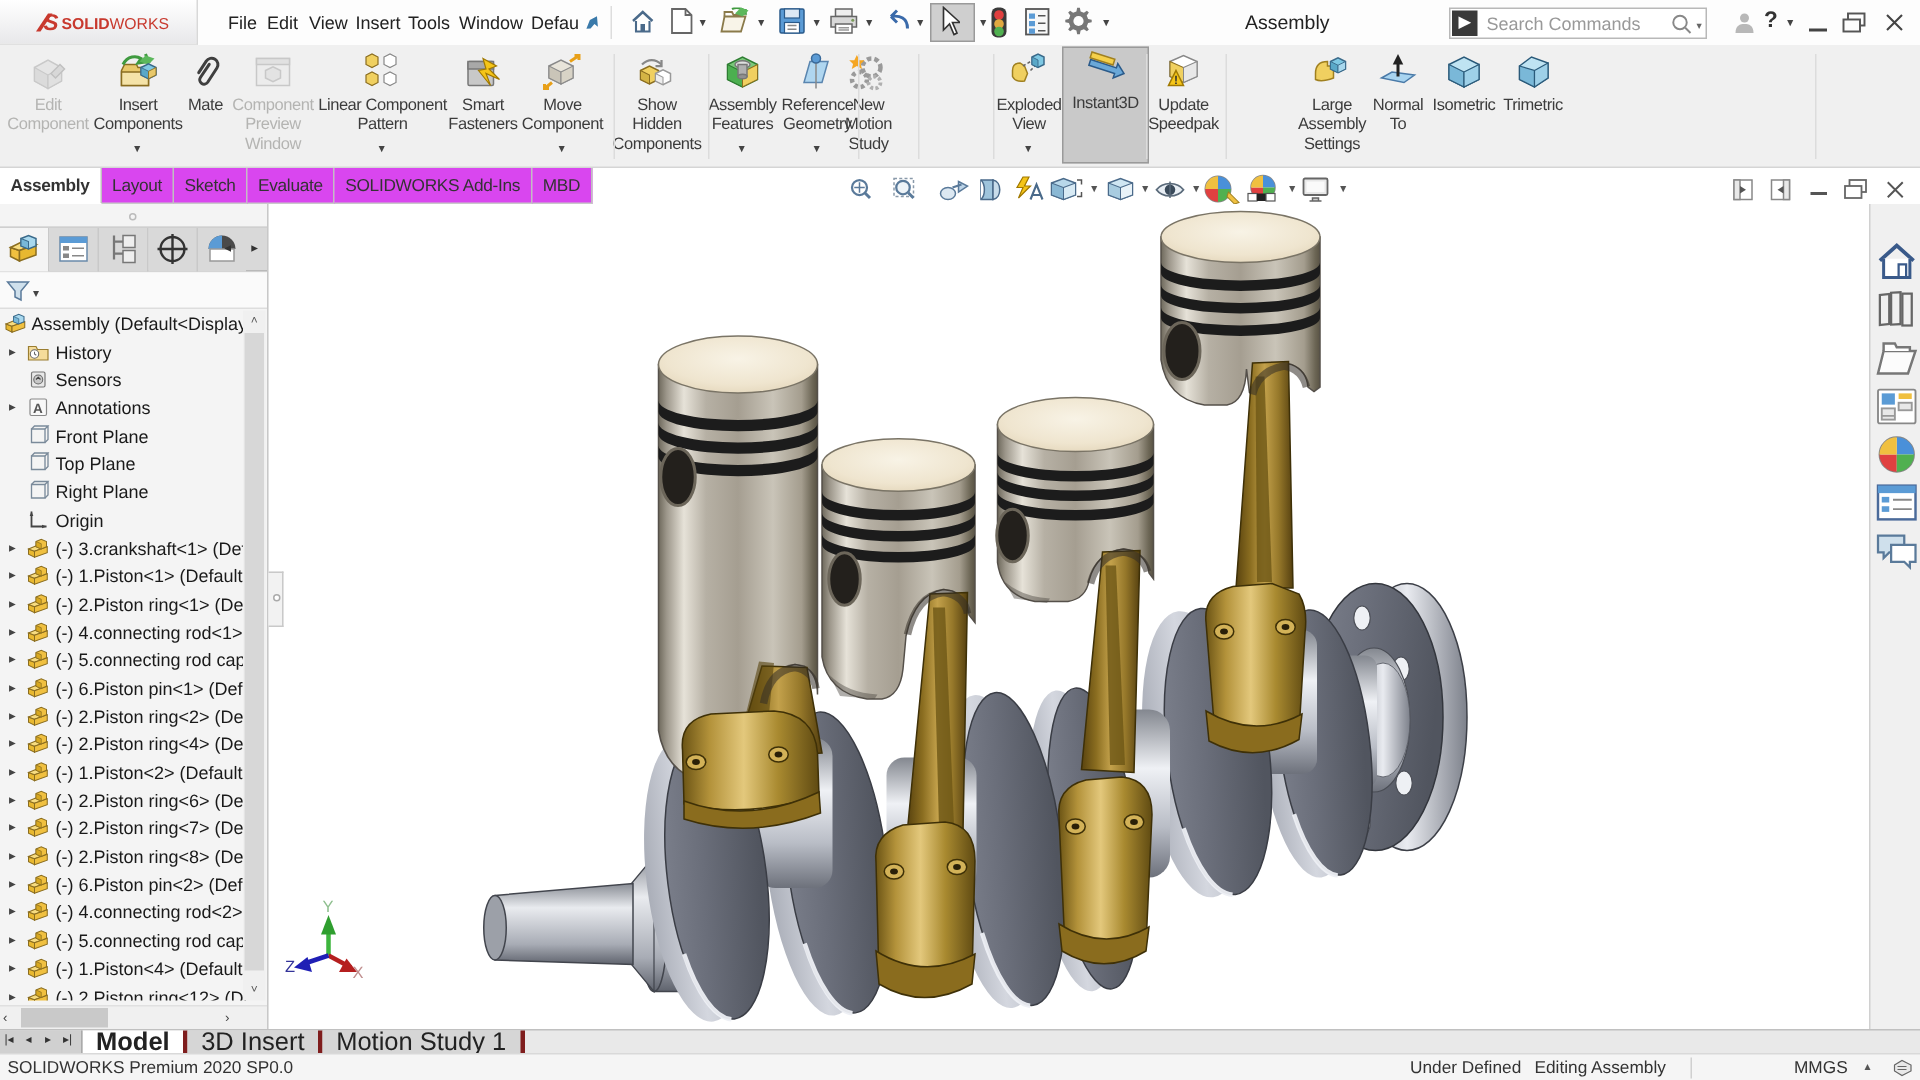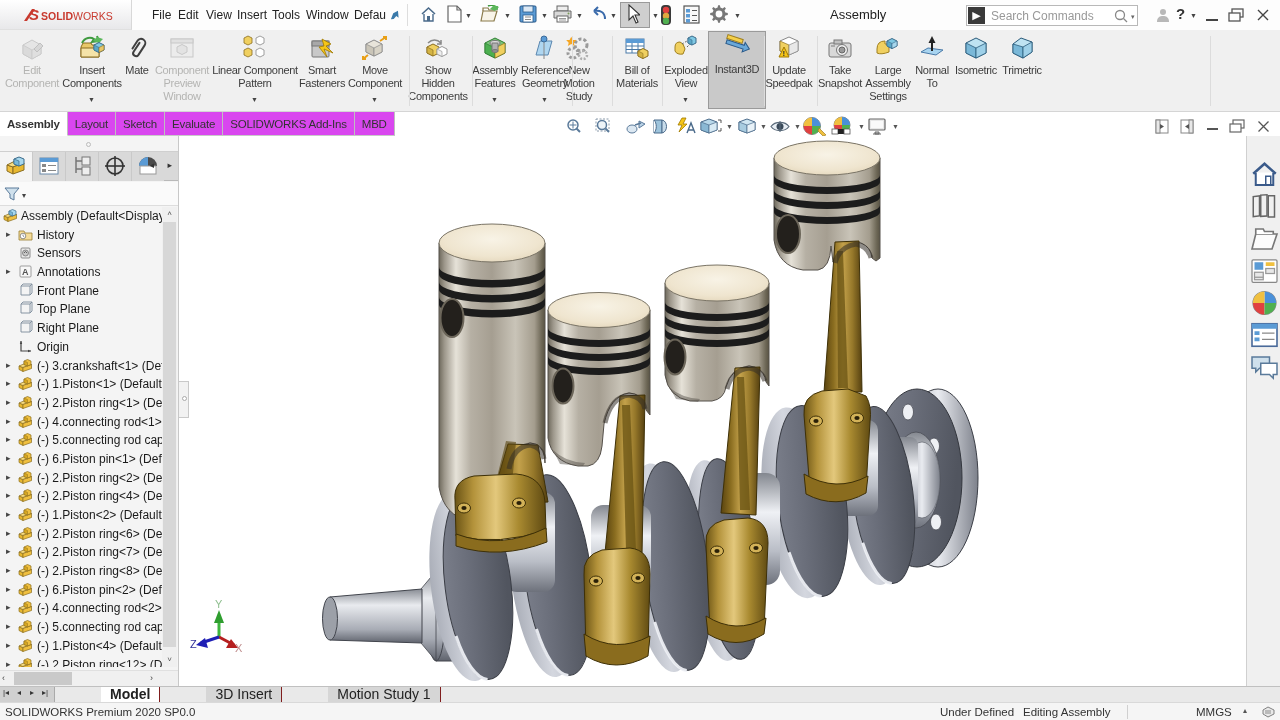--- a/index.html
+++ b/index.html
@@ -43,21 +43,21 @@
 #lp-vscroll { position:absolute; right:1px; top:71px; width:15px; height:460px; background:#f0f0f0; }
 #lp-hscroll { position:absolute; left:0; bottom:0px; width:178px; height:16px; background:#f0f0f0; border-top:1px solid #e0e0e0;}
 
 
 #viewport { position:absolute; left:180px; top:136px; width:1066px; height:550px; background:#fff; }
 #rightbar { position:absolute; left:1246px; top:136px; width:34px; height:550px; background:#f0f0f0; border-left:1px solid #d0d0d0;}
 .rbicon { position:absolute; left:2px; width:31px; height:30px; }
 
 
 #bottomtabs { position:absolute; left:0; top:686px; width:1280px; height:16px; background:#e9e9e9; border-top:1px solid #c0c0c0;}
-.btab { float:left; height:16px; line-height:15px; font-size:14px; padding:0 9px; background:#d6d6d6; border-right:1px solid #7f1d1d; color:#222;margin-left:46px;}
+.btab { float:left; height:16px; line-height:15px; font-size:17px; padding:0 9px; background:#d6d6d6; border-right:3px solid #7f1d1d; color:#222;}
 .btab.active { background:#fff; font-weight:bold; }
 #statusbar { position:absolute; left:0; top:702px; width:1280px; height:18px; background:#f5f5f5; border-top:1px solid #d9d9d9; font-size:11.5px; color:#333; }
 </style></head>
 <body>
 <div id="app">
 
 <div id="titlebar">
   <div id="logo"></div>
   <svg class="abs" style="left:20px;top:4px" width="105" height="22" viewBox="0 0 210 44">
     <g fill="#c8392e">
@@ -242,54 +242,37 @@
           <path d="M8 6 L20 6 L16 20 L4 20 Z" fill="#a8d4f0" stroke="#4a7aa8" opacity="0.9"></path>
           <line x1="12" y1="2" x2="12" y2="24" stroke="#888" stroke-width="1"></line>
           <circle cx="12" cy="4" r="3" fill="#5b9bd5" stroke="#3a6a9a"></circle>
         </svg>Reference<br>Geometry<div style="position:absolute;left:50%;margin-left:-4px;bottom:3px;font-size:7px;color:#444">▼</div></div>
 <div class="rbtn" style="left:552px;width:54px;"><svg class="ric" viewBox="0 0 26 26">
           <circle cx="15" cy="10" r="6" fill="none" stroke="#9a9a9a" stroke-width="3" stroke-dasharray="3 2"></circle>
           <circle cx="7" cy="18" r="5" fill="none" stroke="#9a9a9a" stroke-width="3" stroke-dasharray="2.5 2"></circle>
           <circle cx="17" cy="20" r="4" fill="none" stroke="#b0b0b0" stroke-width="2.5" stroke-dasharray="2 1.5"></circle>
           <path d="M5 2 L7 6 L11 6 L8 9 L9 13 L5 10.5 L1 13 L2 9 L-1 6 L3 6 Z" fill="#f5a623" transform="translate(1,0) scale(0.85)"></path>
         </svg>New<br>Motion<br>Study</div>
-<div class="rbtn" style="left:608px;width:58px;"><svg class="ric" viewBox="0 0 26 26">
-          <rect x="2" y="4" width="18" height="14" fill="#fff" stroke="#4a7aa8"></rect>
-          <rect x="2" y="4" width="18" height="4" fill="#5b9bd5"></rect>
-          <line x1="8" y1="8" x2="8" y2="18" stroke="#4a7aa8"></line>
-          <line x1="14" y1="8" x2="14" y2="18" stroke="#4a7aa8"></line>
-          <line x1="2" y1="11" x2="20" y2="11" stroke="#4a7aa8"></line>
-          <line x1="2" y1="14.5" x2="20" y2="14.5" stroke="#4a7aa8"></line>
-          <path d="M14 16 L19 13.5 L24 16 L24 21 L19 23.5 L14 21 Z" fill="#f0d060" stroke="#8a6d20"></path>
-          <path d="M14 16 L19 18.5 L19 23.5 L14 21 Z" fill="#d4b444" stroke="#8a6d20" stroke-width="0.6"></path>
-        </svg>Bill of<br>Materials</div>
 <div class="rbtn" style="left:659px;width:54px;"><svg class="ric" viewBox="0 0 26 26">
           <path d="M2 12 Q2 7 7 7 L10 9 L12 14 L10 19 Q4 20 2 16 Z" fill="#f0d060" stroke="#a08020"></path>
           <path d="M9 9 L14 6 M14 12 L17 9" stroke="#666" stroke-width="1" stroke-dasharray="2 1.5"></path>
           <path d="M15 3 L19 1 L23 3 L23 8 L19 10 L15 8 Z" fill="#7ec8e3" stroke="#3a6a8a"></path>
           <path d="M15 3 L19 5 L19 10 L15 8 Z" fill="#5aa8c8" stroke="#3a6a8a" stroke-width="0.6"></path>
         </svg>Exploded<br>View<div style="position:absolute;left:50%;margin-left:-4px;bottom:3px;font-size:7px;color:#444">▼</div></div>
 <div class="rbtn" style="left:708px;width:58px;background:#c9c9c9;border:1px solid #9a9a9a;height:78px;top:1px;"><svg class="ric" viewBox="0 0 26 26">
           <path d="M2 9 L20 9 L20 6 L26 11 L20 16 L20 13 L2 13 Z" fill="#6aa8d8" stroke="#2a5a8a" transform="rotate(18 13 11)"></path>
           <rect x="3" y="3" width="16" height="4" fill="#f5d04a" stroke="#a08020" transform="rotate(18 11 5)"></rect>
         </svg>Instant3D</div>
 <div class="rbtn" style="left:762px;width:54px;"><svg class="ric" viewBox="0 0 26 26">
           <path d="M4 6 L13 2 L22 6 L22 16 L13 20 L4 16 Z" fill="#fff" stroke="#888"></path>
           <path d="M4 6 L13 10 L13 20 L4 16 Z" fill="#f0d060" stroke="#8a6d20" stroke-width="0.7"></path>
           <path d="M13 10 L22 6 L22 16 L13 20 Z" fill="#e8e8e8" stroke="#888" stroke-width="0.7"></path>
           <path d="M8 12 L13 22 L3 22 Z" fill="#f5c518" stroke="#a07800"></path>
           <text x="6.6" y="21" font-size="8" font-weight="bold" fill="#333">!</text>
         </svg>Update<br>Speedpak</div>
-<div class="rbtn" style="left:813px;width:54px;"><svg class="ric" viewBox="0 0 26 26">
-          <rect x="2" y="8" width="22" height="14" rx="2" fill="#d8d8d8" stroke="#777"></rect>
-          <rect x="7" y="5" width="8" height="4" fill="#c0c0c0" stroke="#777"></rect>
-          <circle cx="15" cy="15" r="5.5" fill="#eee" stroke="#777"></circle>
-          <circle cx="15" cy="15" r="3" fill="#999" stroke="#666"></circle>
-          <rect x="4" y="10" width="4" height="2" fill="#aaa"></rect>
-        </svg>Take<br>Snapshot</div>
 <div class="rbtn" style="left:861px;width:54px;"><svg class="ric" viewBox="0 0 26 26">
           <path d="M2 14 Q2 6 10 6 L10 9 L14 9 L14 17 Q6 20 2 18 Z" fill="#f0d060" stroke="#a08020"></path>
           <path d="M12 6 L17 3.5 L22 6 L22 11 L17 13.5 L12 11 Z" fill="#7ec8e3" stroke="#3a6a8a"></path>
           <path d="M12 6 L17 8.5 L17 13.5 L12 11 Z" fill="#5aa8c8" stroke="#3a6a8a" stroke-width="0.6"></path>
           <path d="M17 8.5 L22 6 L22 11 L17 13.5 Z" fill="#a8d8ee" stroke="#3a6a8a" stroke-width="0.6"></path>
         </svg>Large<br>Assembly<br>Settings</div>
 <div class="rbtn" style="left:947px;width:58px;"><svg class="ric" viewBox="0 0 26 26">
           <path d="M3 8 L13 3 L23 8 L23 18 L13 23 L3 18 Z" fill="#bfe3f2" stroke="#2a5a7a"></path>
           <path d="M3 8 L13 13 L13 23 L3 18 Z" fill="#7ab8d8" stroke="#2a5a7a" stroke-width="0.8"></path>
           <path d="M13 13 L23 8 L23 18 L13 23 Z" fill="#9ed0e8" stroke="#2a5a7a" stroke-width="0.8"></path>

